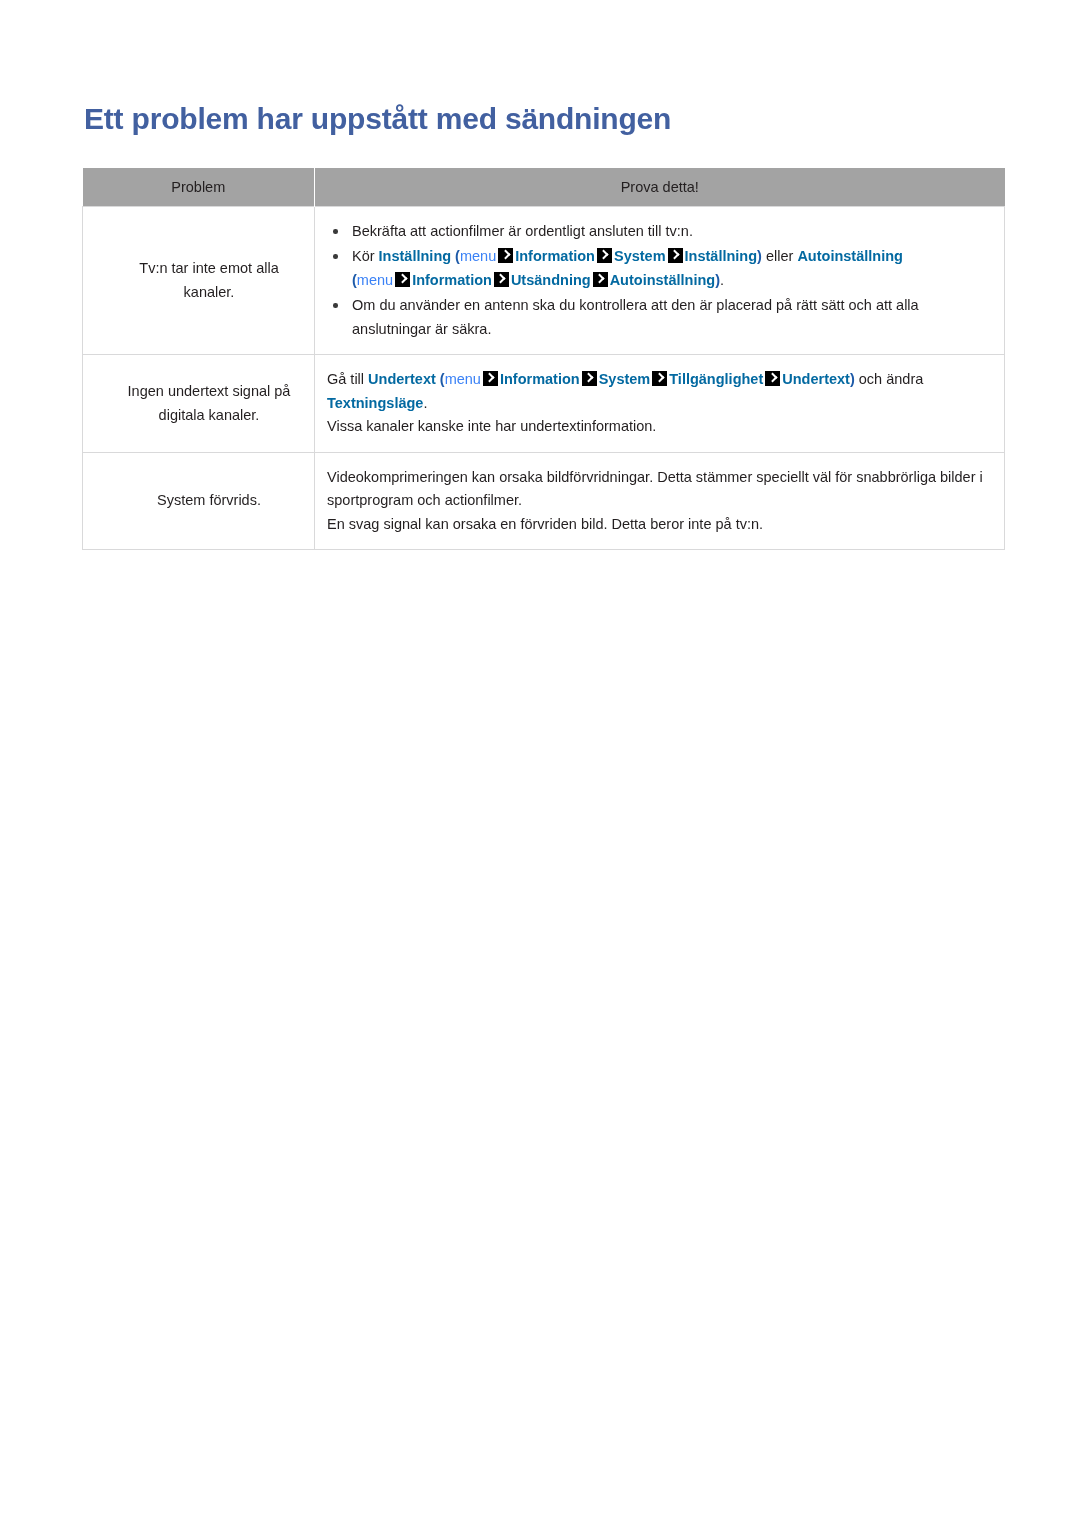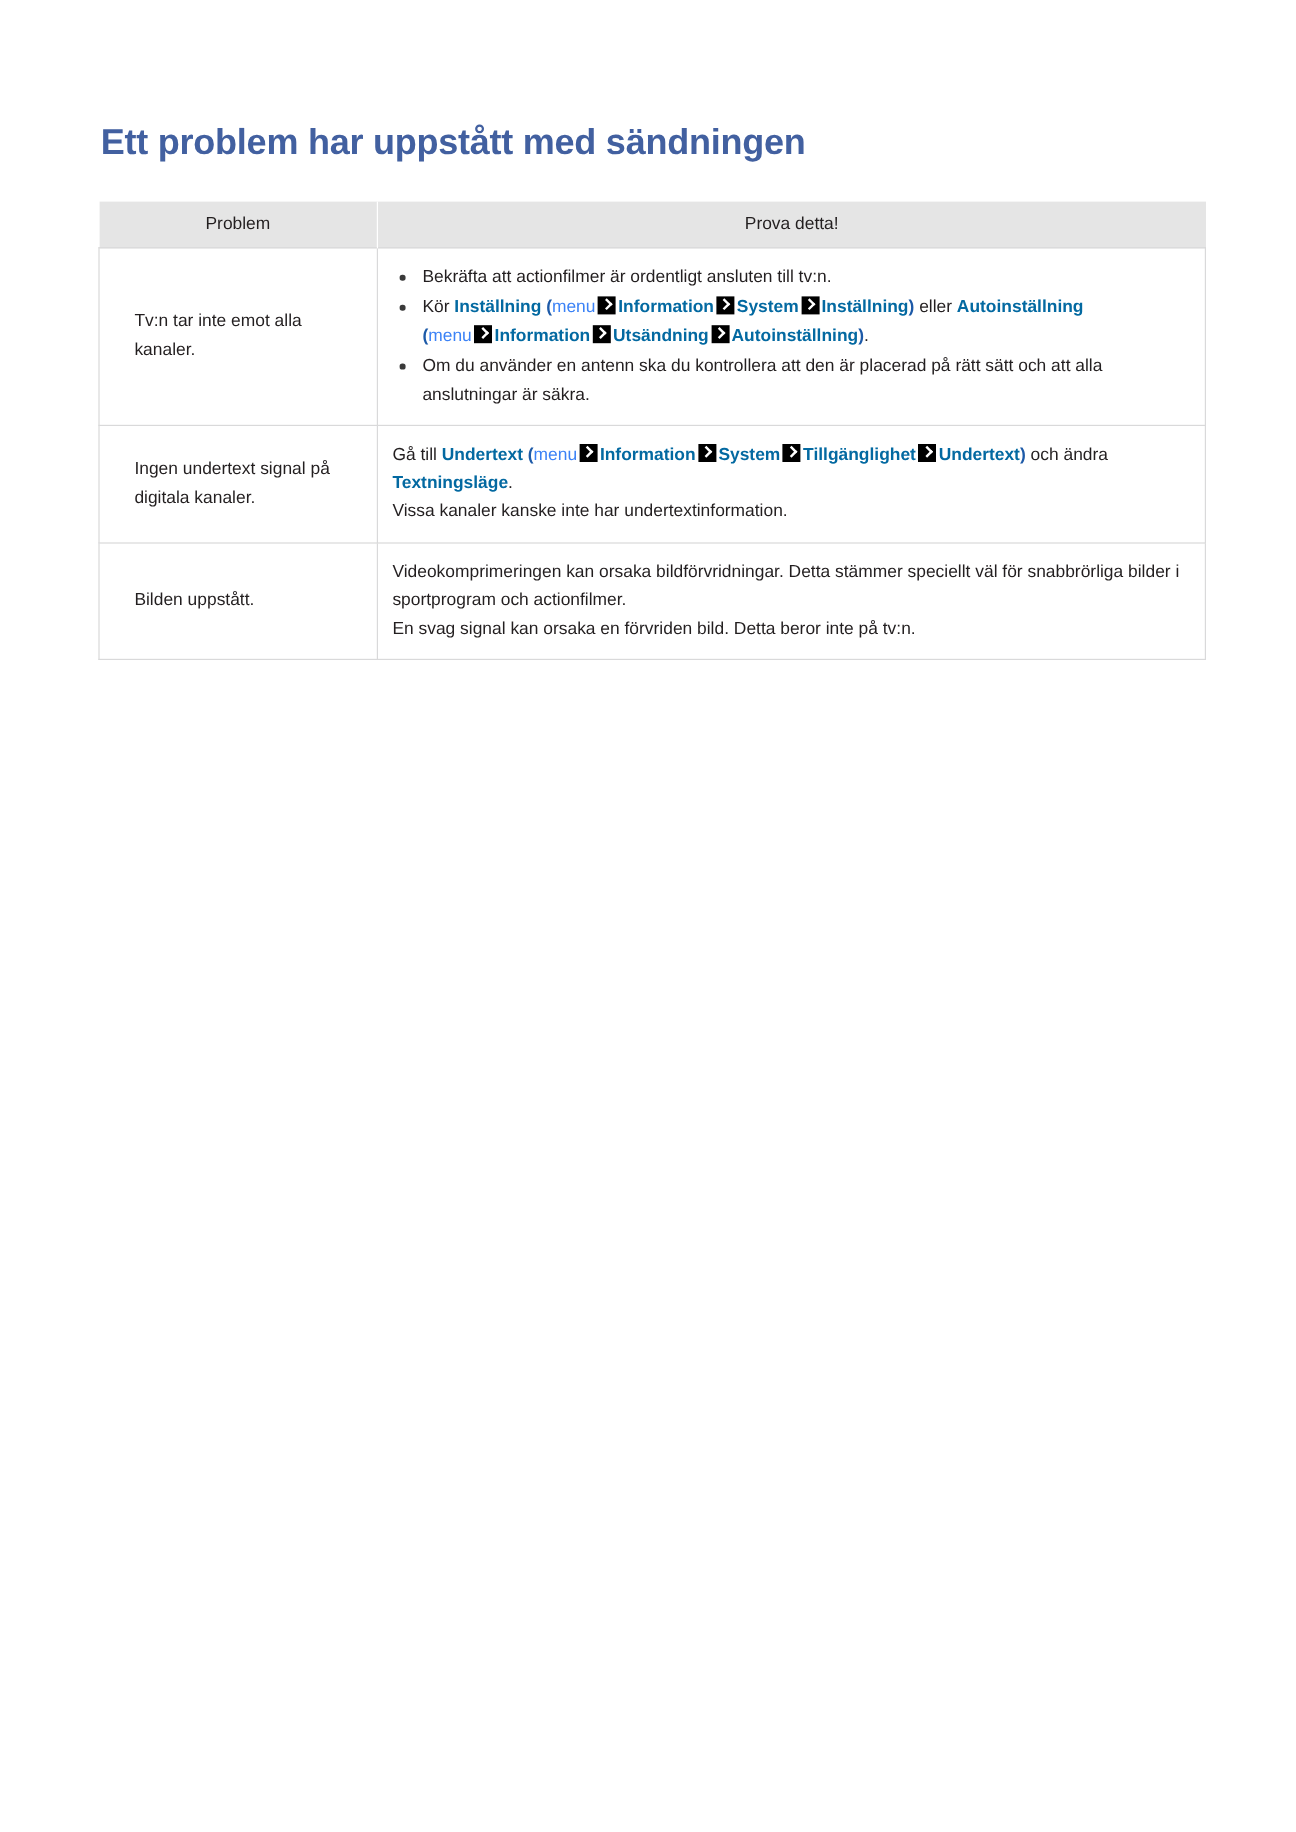--- a/index.html
+++ b/index.html
@@ -44,21 +44,21 @@
   }
   table.troubleshoot {
     border-collapse: collapse;
     width: 922px;
     table-layout: fixed;
   }
   table.troubleshoot col.c1 { width: 232px; }
   table.troubleshoot col.c2 { width: 690px; }
 
   table.troubleshoot thead th {
-    background: #e5e5e5;
+    background: #a3a3a3;
     border: none;
     font-weight: normal;
     font-size: 14.5px;
     color: #231f20;
     height: 38px;
     padding: 0;
     text-align: center;
     vertical-align: middle;
   }
   table.troubleshoot thead th.h1 {
@@ -69,20 +69,21 @@
     border: 1px solid #d9d9da;
     font-size: 14.5px;
     line-height: 1.62;
     color: #231f20;
     vertical-align: middle;
     padding: 13px 14px 13px 14px;
   }
   table.troubleshoot tbody td.prob {
     padding-left: 29px;
     padding-right: 8px;
+    text-align: center;
   }
   table.troubleshoot tbody td.sol {
     vertical-align: middle;
     padding-left: 12px;
     padding-right: 12px;
   }
 
   
   ul.blist {
     list-style: none;
@@ -167,21 +168,21 @@
             </td>
           </tr>
           <tr>
             <td class="prob">Ingen undertext signal på digitala kanaler.</td>
             <td class="sol">
               <p class="pline"><span class="t-plain">Gå till </span><span class="t-blue">Undertext</span><span class="t-paren"> (</span><span class="t-teal">menu</span><span class="arrow"></span><span class="t-blue">Information</span><span class="arrow"></span><span class="t-blue">System</span><span class="arrow"></span><span class="t-blue">Tillgänglighet</span><span class="arrow"></span><span class="t-blue">Undertext</span><span class="t-paren">)</span><span class="t-plain"> och ändra </span><span class="t-blue">Textningsläge</span><span class="t-plain">.</span></p>
               <p class="pline"><span class="t-plain">Vissa kanaler kanske inte har undertextinformation.</span></p>
             </td>
           </tr>
           <tr>
-            <td class="prob">Bilden uppstått.</td>
+            <td class="prob">System förvrids.</td>
             <td class="sol">
               <p class="pline"><span class="t-plain">Videokomprimeringen kan orsaka bildförvridningar. Detta stämmer speciellt väl för snabbrörliga bilder i sportprogram och actionfilmer.</span></p>
               <p class="pline"><span class="t-plain">En svag signal kan orsaka en förvriden bild. Detta beror inte på tv:n.</span></p>
             </td>
           </tr>
         </tbody>
     </table>
   </div>
 
 </div>

